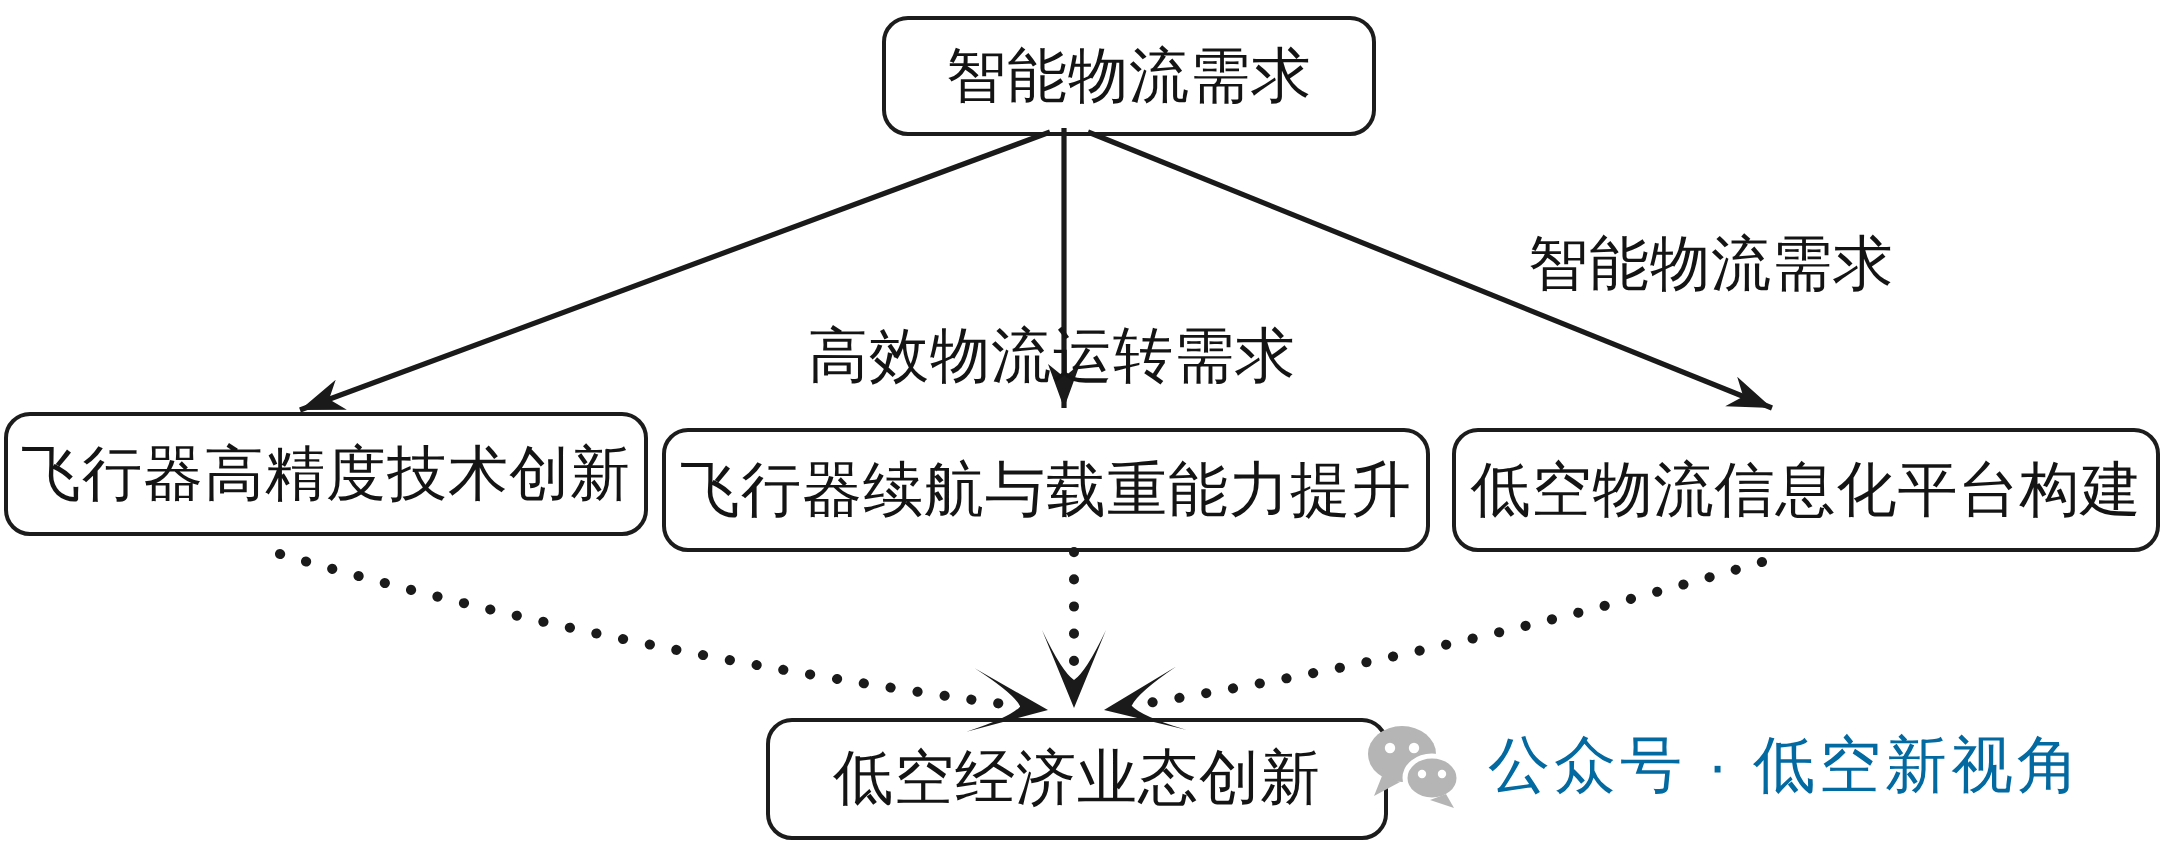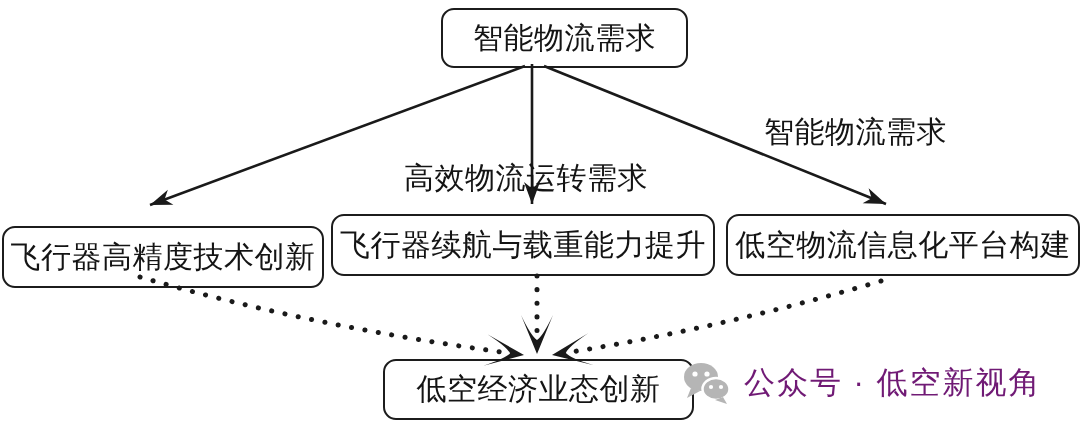--- a/index.html
+++ b/index.html
@@ -11,35 +11,35 @@
   }
   .layer-svg { position:absolute; left:0; top:0; z-index:2; }
   .node {
     position:absolute; z-index:1;
     border:2.5px solid #1c1c1c; border-radius:13px;
     background:#ffffff;
     display:flex; align-items:center; justify-content:center;
     font-size:30px; letter-spacing:0.5px; white-space:nowrap;
   }
   .node-top    { left:405px; top:8px;   width:243px; height:56px;margin-left:36px; }
-  .node-mid-1  { left:2px;   top:226px; width:318px; height:58px;text-align:center; }
+  .node-mid-1  { left:2px;   top:206px; width:318px; height:58px;text-align:center; }
   .node-mid-2  { left:331px; top:214px; width:380px; height:58px; }
   .node-mid-3  { left:726px; top:214px; width:350px; height:58px; }
   .node-bottom { left:383px; top:359px; width:307px; height:57px; z-index:1; }
   .edge-label {
     position:absolute; z-index:3;
     font-size:30px; letter-spacing:0.5px; white-space:nowrap; color:#141414;
   }
   .edge-label-1 { left:97px;  top:110px; }
   .edge-label-2 { left:404px; top:130px;margin-top:28px; }
   .edge-label-3 { left:764px; top:112px; }
   .watermark {
     position:absolute; left:682px; top:362px; z-index:4;
     display:flex; align-items:center; gap:12px;
-    color:#701a75;
+    color:#0369a1;
     font-family:"Liberation Sans","DejaVu Sans",sans-serif;
     font-size:31px; letter-spacing:2px; white-space:nowrap;
   }
   .watermark .wm-icon { width:50px; height:42px; flex:0 0 auto; }
 </style>
 </head>
 <body>
 
 <div class="canvas">
 

